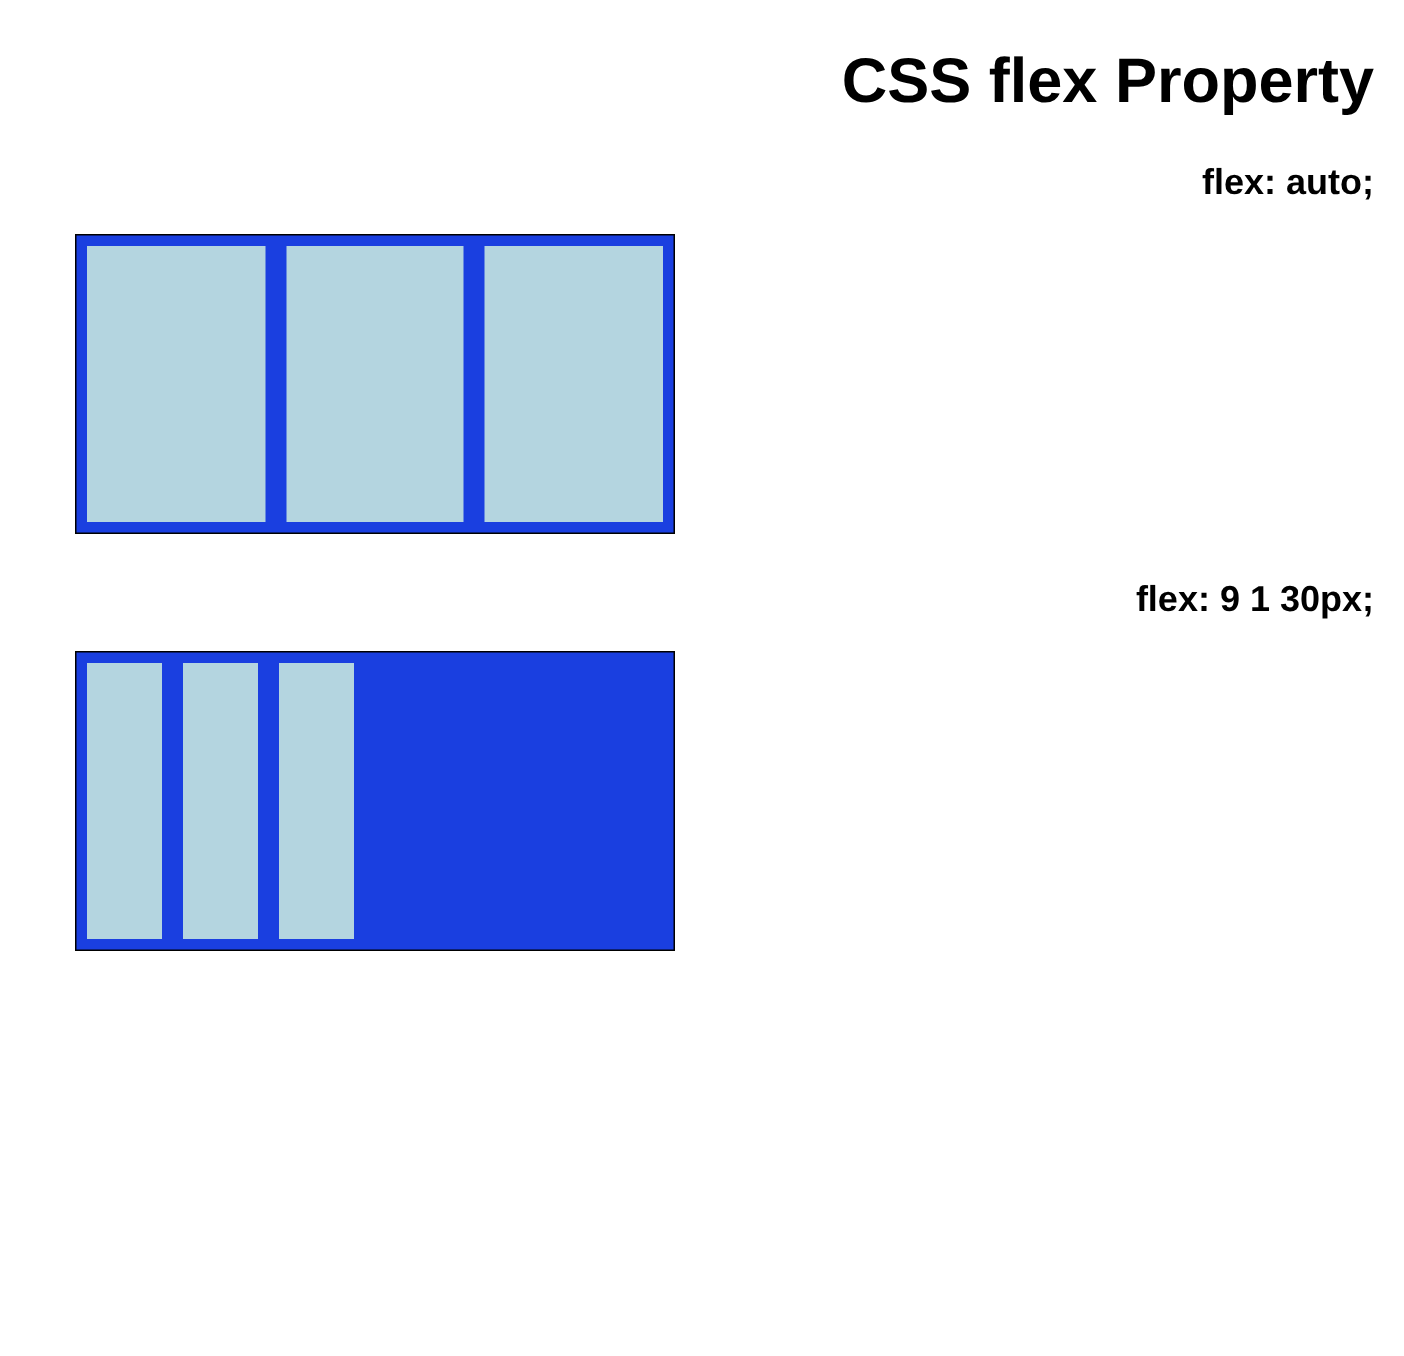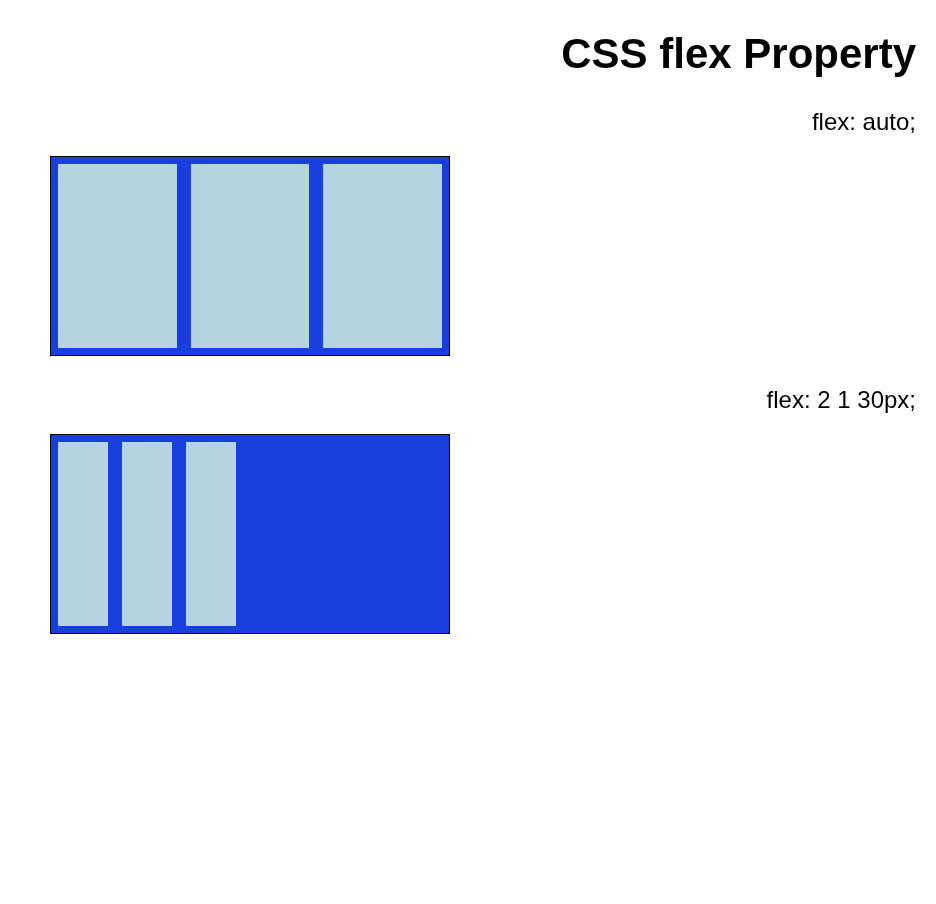--- a/index.html
+++ b/index.html
@@ -12,21 +12,21 @@
       font-family: Arial, Helvetica, sans-serif;
       background: #ffffff;
     }
     h1 {
       font-size: 42px;
       font-weight: bold;
       margin: 10px 0 30px 0;
     }
     h3 {
       font-size: 24px;
-      font-weight: normal;
+      font-weight: bold;
       margin: 20px 0 20px 0;
     }
     .flex-container {
       display: flex;
       width: 400px;
       height: 200px;
       background-color: #1a3fe0;
       border: 1px solid #000;
       margin-left: 30px;
       margin-bottom: 30px;
@@ -47,18 +47,18 @@
 
 <h1>CSS flex Property</h1>
 
 <h3>flex: auto;</h3>
 <div class="flex-container">
   <div class="flex-item-auto"></div>
   <div class="flex-item-auto"></div>
   <div class="flex-item-auto"></div>
 </div>
 
-<h3>flex: 2 1 30px;</h3>
+<h3>flex: 9 1 30px;</h3>
 <div class="flex-container">
   <div class="flex-item-fixed"></div>
   <div class="flex-item-fixed"></div>
   <div class="flex-item-fixed"></div>
 </div>
 
 </body></html>

